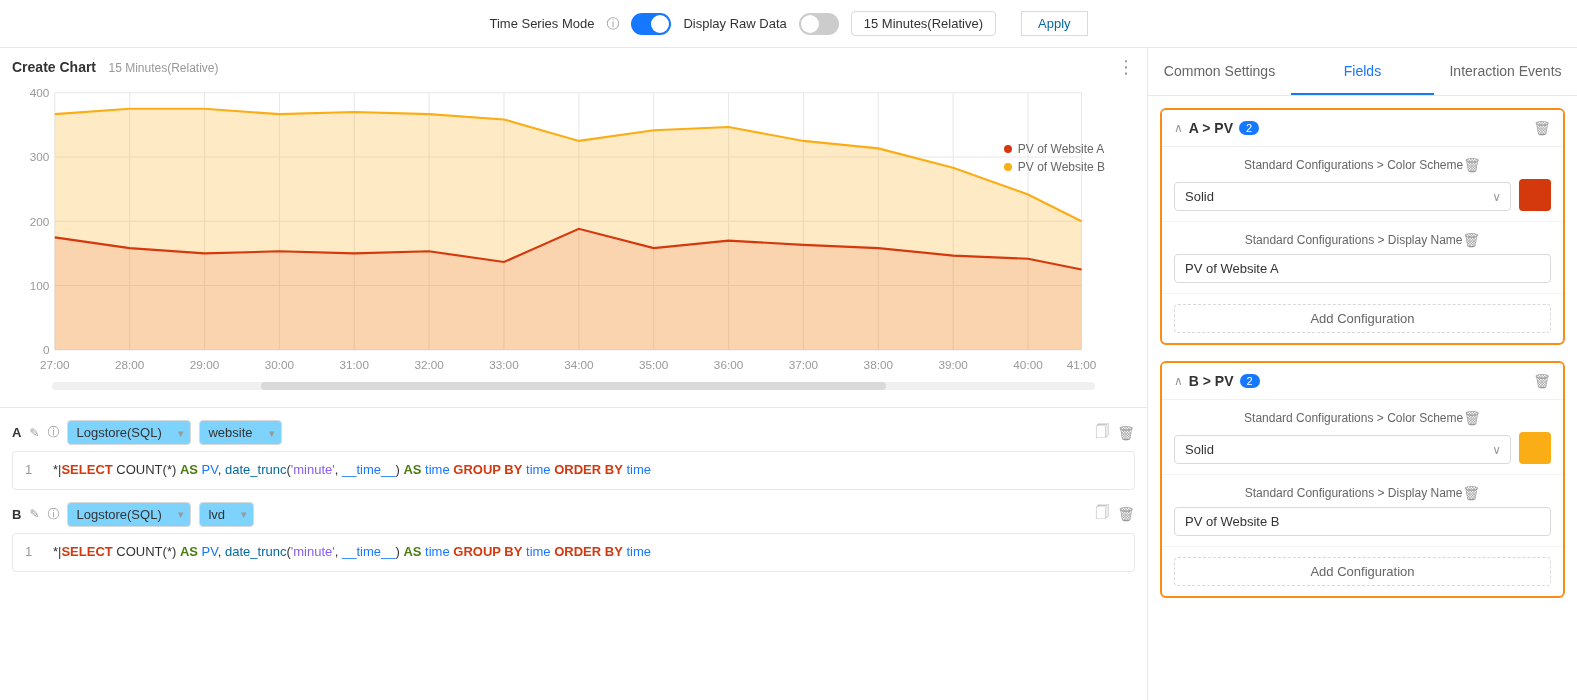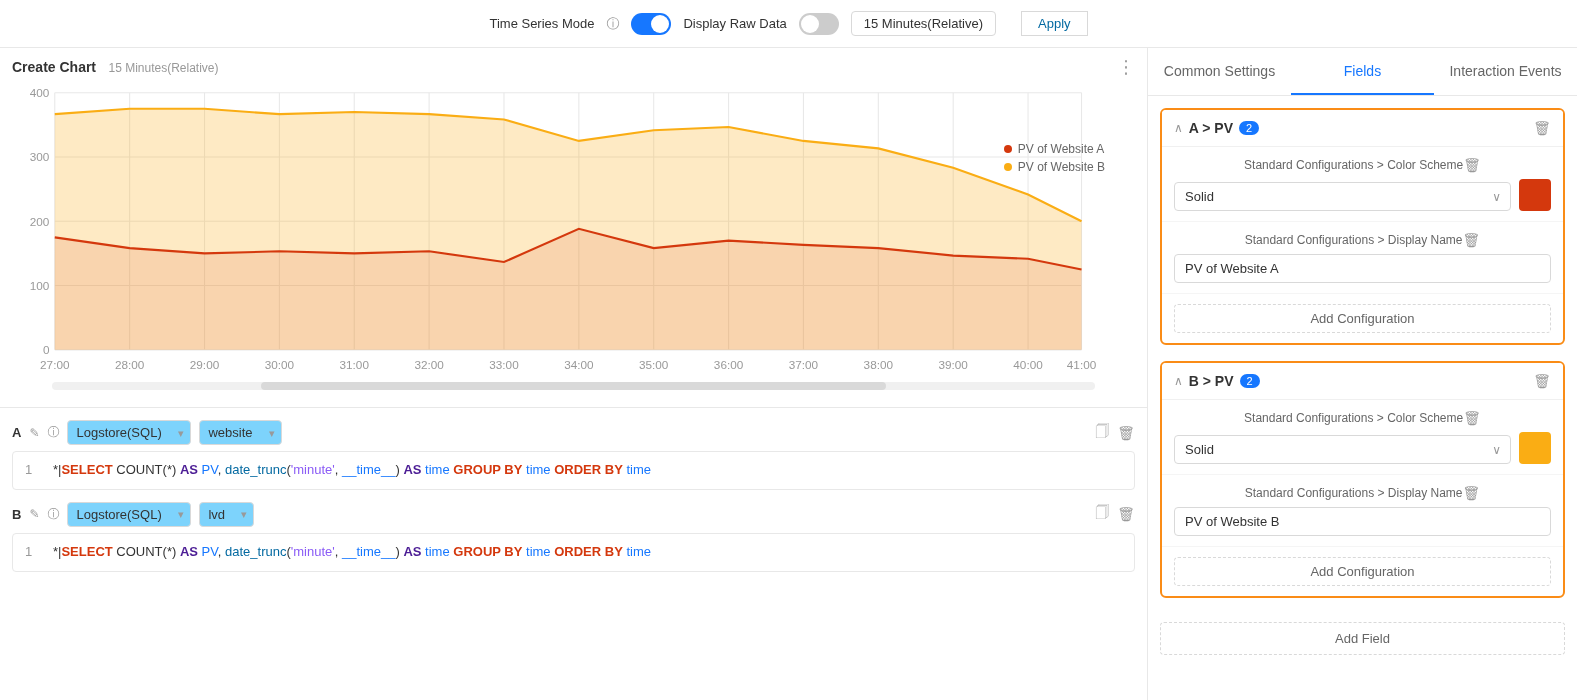--- a/index.html
+++ b/index.html
@@ -84,21 +84,21 @@
     .code-block {
       background: #fff; border: 1px solid #e8e8e8; border-radius: 4px;
       padding: 8px 12px; font-family: 'Courier New', monospace; font-size: 13px;
       line-height: 1.6;
     }
     .code-line { display: flex; gap: 12px; }
     .line-num { color: #999; min-width: 16px; }
     .code-text { color: #333; }
     .kw-select { color: #d4380d; font-weight: bold; }
     .kw-func { color: #0369a1; }
-    .kw-as { color: #4c1d95; font-weight: bold; }
+    .kw-as { color: #4d7c0f; font-weight: bold; }
     .kw-by { color: #d4380d; font-weight: bold; }
     .kw-string { color: #8b5cf6; }
     .kw-field { color: #1677ff; }
 
     
     .right-panel {
       width: 430px; background: #fff; border-left: 1px solid #e8e8e8;
       display: flex; flex-direction: column; overflow: hidden;
     }
 
@@ -423,18 +423,17 @@
           <div class="config-label">
             <span>Standard Configurations &gt; Display Name</span>
             <button class="delete-btn">🗑</button>
           </div>
           <input class="config-text-input" type="text" value="PV of Website B" style="">
         </div>
 
         <button class="add-config-btn">Add Configuration</button>
       </div>
 
-      <button class="add-field-btn">Add Field</button>
 
     </div>
   </div>
 
 </div>
 
 </body></html>

